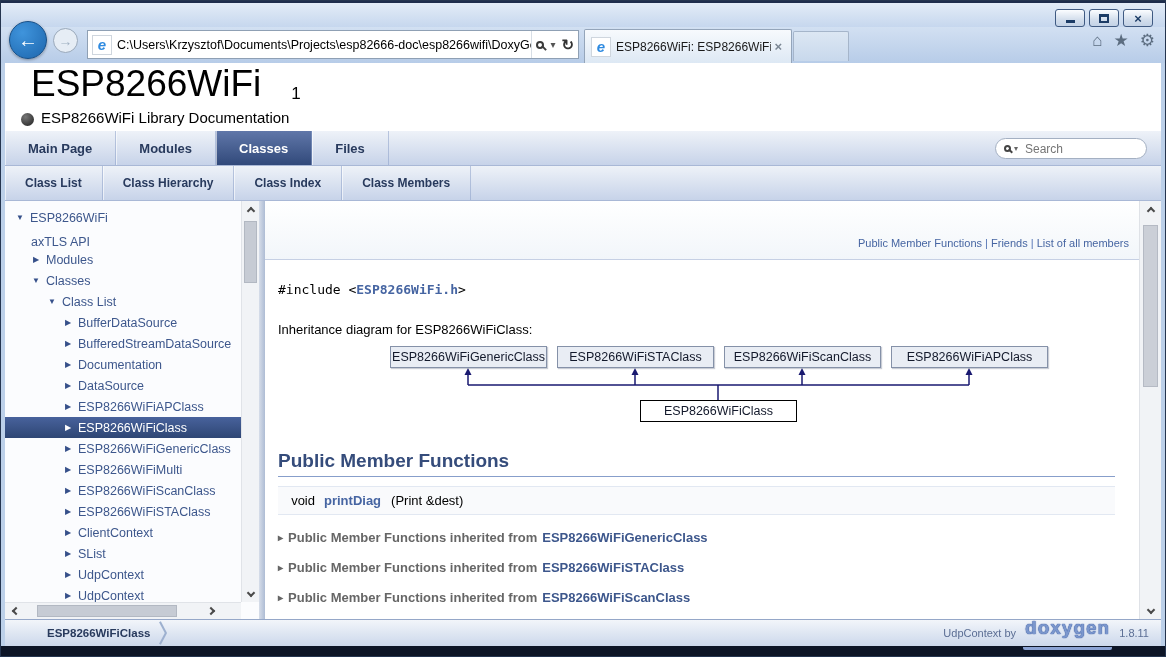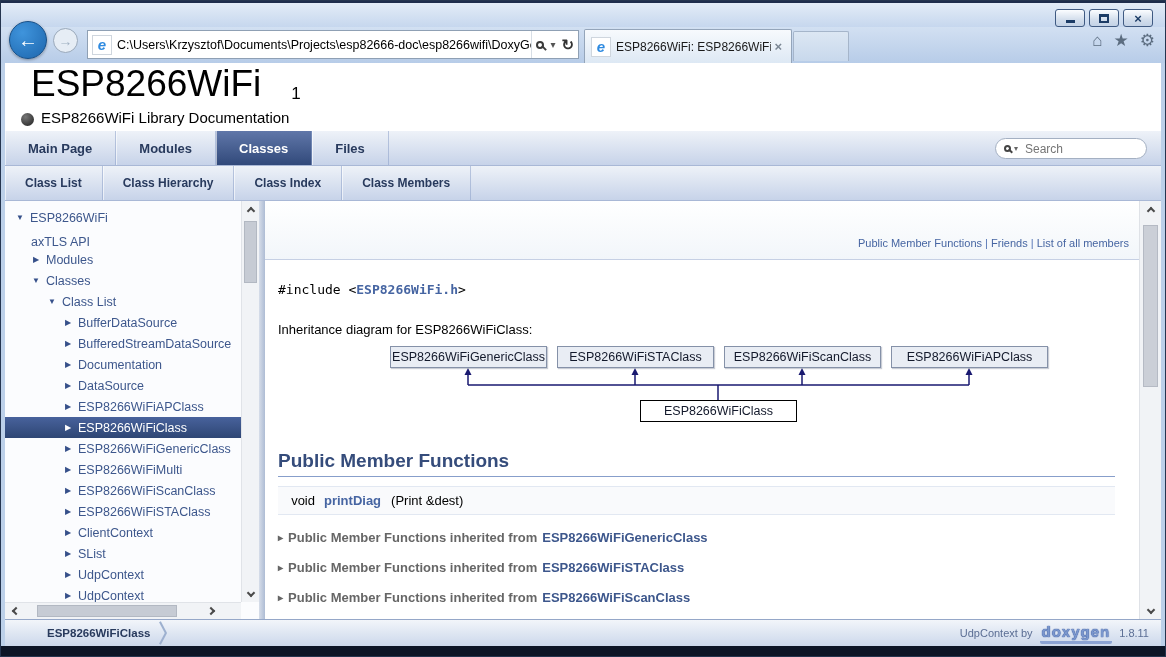--- a/index.html
+++ b/index.html
@@ -108,21 +108,21 @@
 
   
   .navpath{height:27px;background:linear-gradient(#f2f5fa,#ccd8eb);border-top:1px solid #95a7c8;display:flex;align-items:center;position:relative;}
   .crumb{margin-left:42px;font-size:11.5px;font-weight:bold;color:#283A5D;}
   .crumbchev{width:11px;height:22px;margin-left:10px;position:relative;}
   .crumbchev::before,.crumbchev::after{content:"";position:absolute;left:2px;width:2px;height:13px;background:#9db0cf;}
   .crumbchev::before{top:-1px;transform:rotate(-28deg);}
   .crumbchev::after{bottom:-1px;transform:rotate(28deg);}
   .genby{position:absolute;right:12px;top:0;bottom:0;display:flex;align-items:center;gap:7px;}
   .genlabel,.genver{font-size:11px;color:#5B6E94;}
-  .doxylogo{font-size:15px;font-weight:bold;letter-spacing:1px;color:#7b97cd;text-shadow:0 0 1px #33549c,0 0 1px #33549c;border-bottom:3px solid #8ba3d4;padding:0 2px 1px 2px;border-radius:2px;cursor:pointer;}
+  .doxylogo{font-size:19px;font-weight:bold;letter-spacing:1px;color:#7b97cd;text-shadow:0 0 1px #33549c,0 0 1px #33549c;border-bottom:3px solid #8ba3d4;padding:0 2px 8px 2px;border-radius:2px;cursor:pointer;}
 
   .bottomstrip{height:10px;background:#0d1526;}
 </style>
 </head>
 <body>
 
 <div class="win">
 
   <div class="titlebar">
     <div class="winbtns">

